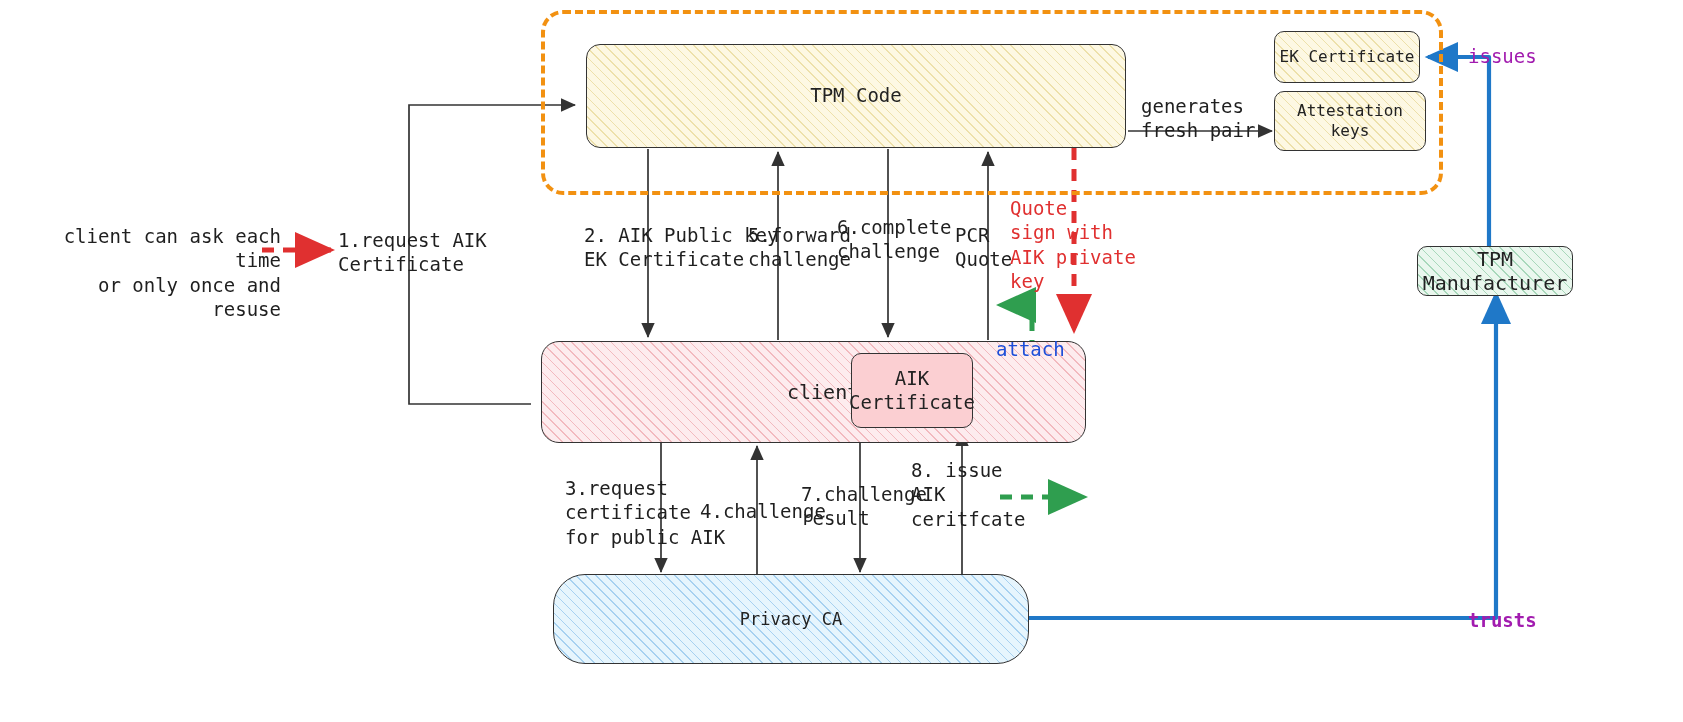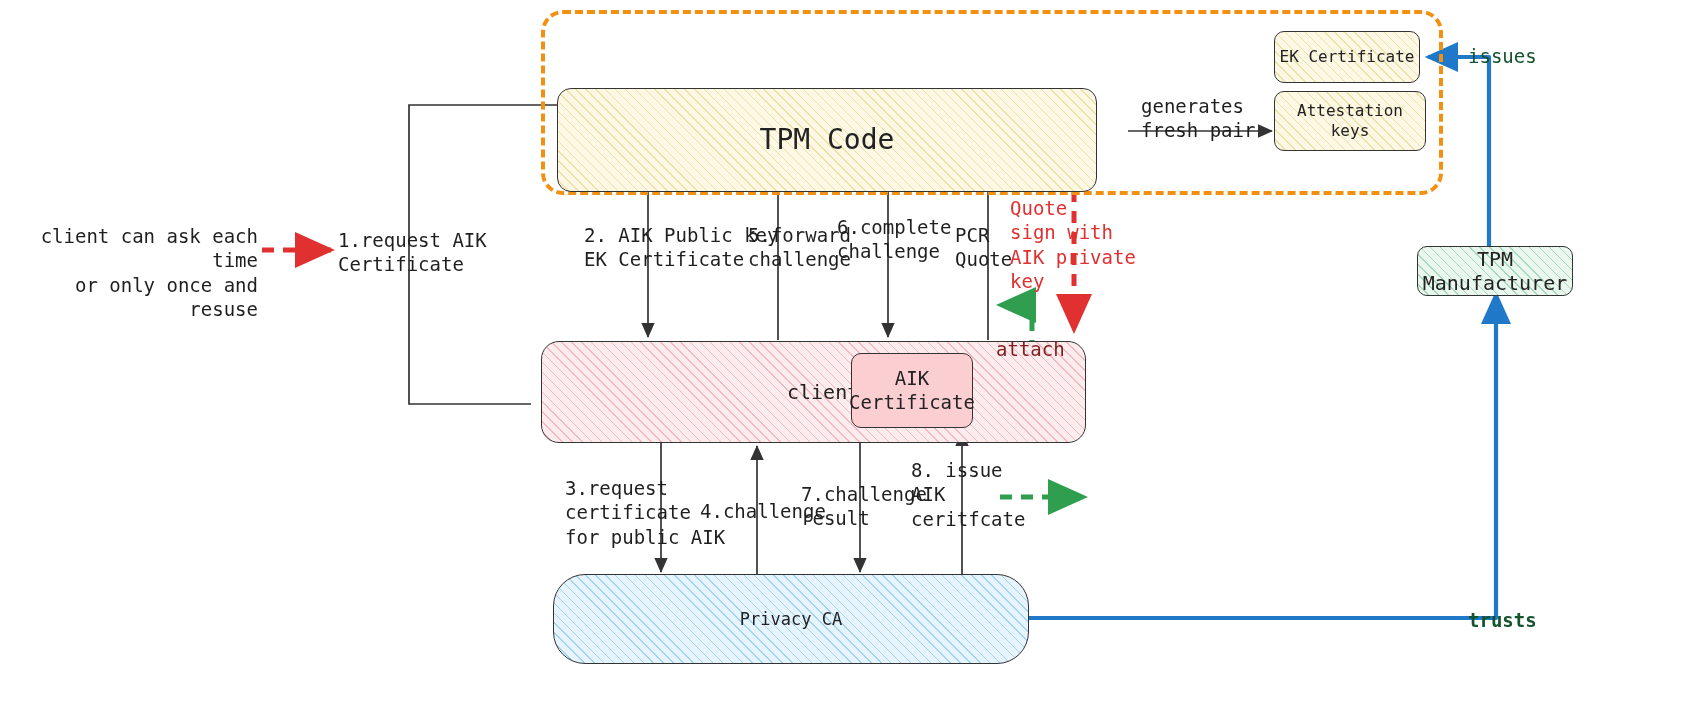--- a/index.html
+++ b/index.html
@@ -56,25 +56,25 @@
 
   .edge-label {
     position: absolute;
     font-family: "DejaVu Sans Mono", monospace;
     font-size: 19px;
     line-height: 1.28;
     color: #1f1f1f;
     white-space: pre-line;
     text-align: left;
   }
-  .edge-label.left  { text-align: right; }
+  .edge-label.left  { text-align: right; margin-left: 23px; }
   .edge-label.lft   { text-align: left; }
   .red   { color: #e03030; }
-  .green { color: #7f1d1d; }
-  .blue  { color: #14532d; }
+  .green { color: #1d4ed8; }
+  .blue  { color: #a21caf; }
 </style>
 </head>
 <body>
 
 <div id="stage">
 
   <svg class="layer" viewBox="0 0 1683 722">
     <defs>
       <marker id="ah-dark" markerWidth="10" markerHeight="10" refX="8.4" refY="4" orient="auto">
         <path d="M0,0 L9,4 L0,8 z" fill="#333333"></path>
@@ -121,21 +121,21 @@
 
     <path d="M1000,497 L1084,497" stroke="#2f9e4f" stroke-width="5" stroke-dasharray="12,9" fill="none" marker-end="url(#ah-green)"></path>
 
     <path d="M1489,247 L1489,57 L1428,57" stroke="#1f78c8" stroke-width="4.2" fill="none" stroke-linejoin="round" marker-end="url(#ah-blue)"></path>
 
     <path d="M1029,618 L1496,618 L1496,294" stroke="#1f78c8" stroke-width="4.2" fill="none" stroke-linejoin="round" marker-end="url(#ah-blue)"></path>
   </svg>
 
   <div class="boundary" style="left:541px; top:10px; width:902px; height:185px;"></div>
 
-  <div class="node fill-yellow hatch-yellow" style="left:557px; top:44px; width:540px; height:104px; font-size:28px;margin-top:44px;">
+  <div class="node fill-yellow hatch-yellow" style="left:586px; top:44px; width:540px; height:104px; font-size:19px;">
     <span class="lbl">TPM Code</span>
   </div>
 
   <div class="node fill-yellow hatch-yellow" style="left:1274px; top:31px; width:146px; height:52px; font-size:16px; border-radius:10px;">
     <span class="lbl">EK Certificate</span>
   </div>
 
   <div class="node fill-yellow hatch-yellow" style="left:1274px; top:91px; width:152px; height:60px; font-size:16px; border-radius:10px;">
     <span class="lbl">Attestation keys</span>
   </div>

